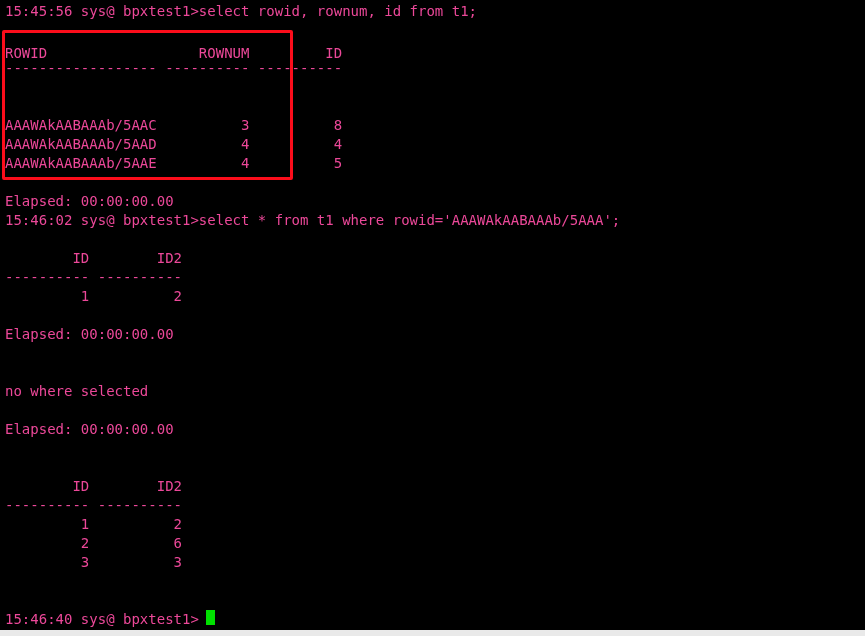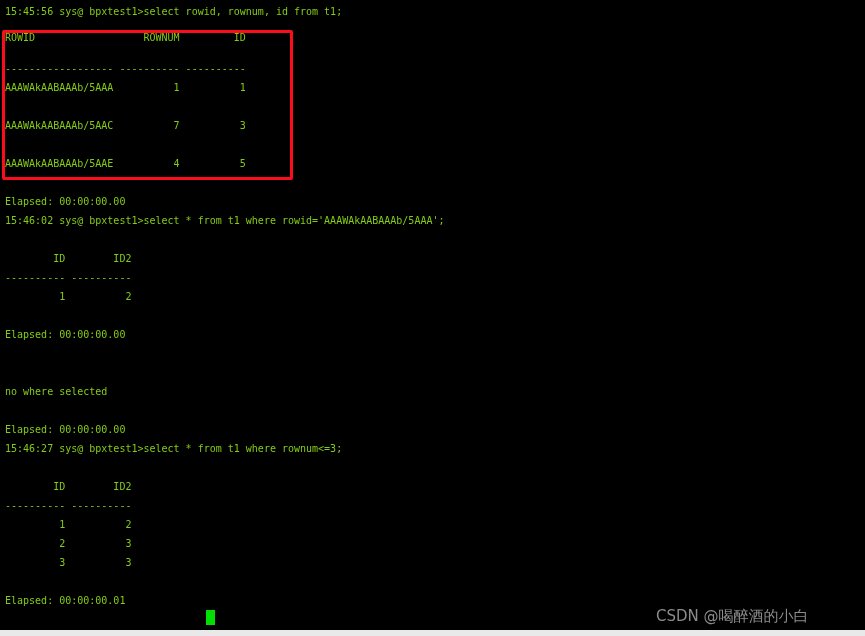--- a/index.html
+++ b/index.html
@@ -23,24 +23,24 @@
     width: 865px;
     height: 630px;
     background: #000000;
     padding: 0;
   }
   .line {
     position: absolute;
     left: 5px;
     white-space: pre;
     font-family: "DejaVu Sans Mono", "Liberation Mono", monospace;
-    font-size: 10px;
+    font-size: 14px;
     line-height: 19px;
     letter-spacing: 0px;
-    color: #84cc16;
+    color: #ec4899;
     height: 19px;
   }
   .cursor {
     position: absolute;
     width: 9px;
     height: 15px;
     background: #00e000;
   }
   .redbox {
     position: absolute;
@@ -66,50 +66,48 @@
   }
 </style>
 </head>
 <body>
 
 <div id="screen">
 
   <div id="terminal">
     <div class="line" style="top:2px">15:45:56 sys@ bpxtest1&gt;select rowid, rownum, id from t1;</div>
     <div class="line" style="top:21px"></div>
-    <div class="line" style="top:28px">ROWID                  ROWNUM         ID</div>
+    <div class="line" style="top:44px">ROWID                  ROWNUM         ID</div>
     <div class="line" style="top:59px">------------------ ---------- ----------</div>
-    <div class="line" style="top:78px">AAAWAkAABAAAb/5AAA          1          1</div>
-    <div class="line" style="top:116px">AAAWAkAABAAAb/5AAC          7          3</div>
+    <div class="line" style="top:116px">AAAWAkAABAAAb/5AAC          3          8</div>
+    <div class="line" style="top:135px">AAAWAkAABAAAb/5AAD          4          4</div>
     <div class="line" style="top:154px">AAAWAkAABAAAb/5AAE          4          5</div>
     <div class="line" style="top:173px"></div>
     <div class="line" style="top:192px">Elapsed: 00:00:00.00</div>
     <div class="line" style="top:211px">15:46:02 sys@ bpxtest1&gt;select * from t1 where rowid='AAAWAkAABAAAb/5AAA';</div>
     <div class="line" style="top:230px"></div>
     <div class="line" style="top:249px">        ID        ID2</div>
     <div class="line" style="top:268px">---------- ----------</div>
     <div class="line" style="top:287px">         1          2</div>
     <div class="line" style="top:306px"></div>
     <div class="line" style="top:325px">Elapsed: 00:00:00.00</div>
     <div class="line" style="top:363px"></div>
     <div class="line" style="top:382px">no where selected</div>
     <div class="line" style="top:401px"></div>
     <div class="line" style="top:420px">Elapsed: 00:00:00.00</div>
-    <div class="line" style="top:439px">15:46:27 sys@ bpxtest1&gt;select * from t1 where rownum&lt;=3;</div>
     <div class="line" style="top:458px"></div>
     <div class="line" style="top:477px">        ID        ID2</div>
     <div class="line" style="top:496px">---------- ----------</div>
     <div class="line" style="top:515px">         1          2</div>
-    <div class="line" style="top:534px">         2          3</div>
+    <div class="line" style="top:534px">         2          6</div>
     <div class="line" style="top:553px">         3          3</div>
     <div class="line" style="top:572px"></div>
-    <div class="line" style="top:591px">Elapsed: 00:00:00.01</div>
+    <div class="line" style="top:610px">15:46:40 sys@ bpxtest1&gt;</div>
 
     <div class="cursor" style="left:206px; top:610px"></div>
   </div>
 
   <div class="redbox" style="left:2px; top:30px; width:291px; height:150px"></div>
 
-  <div class="watermark" style="left:656px; top:607px">CSDN @喝醉酒的小白</div>
 
   <div class="bottombar"></div>
 
 </div>
 
 </body></html>

